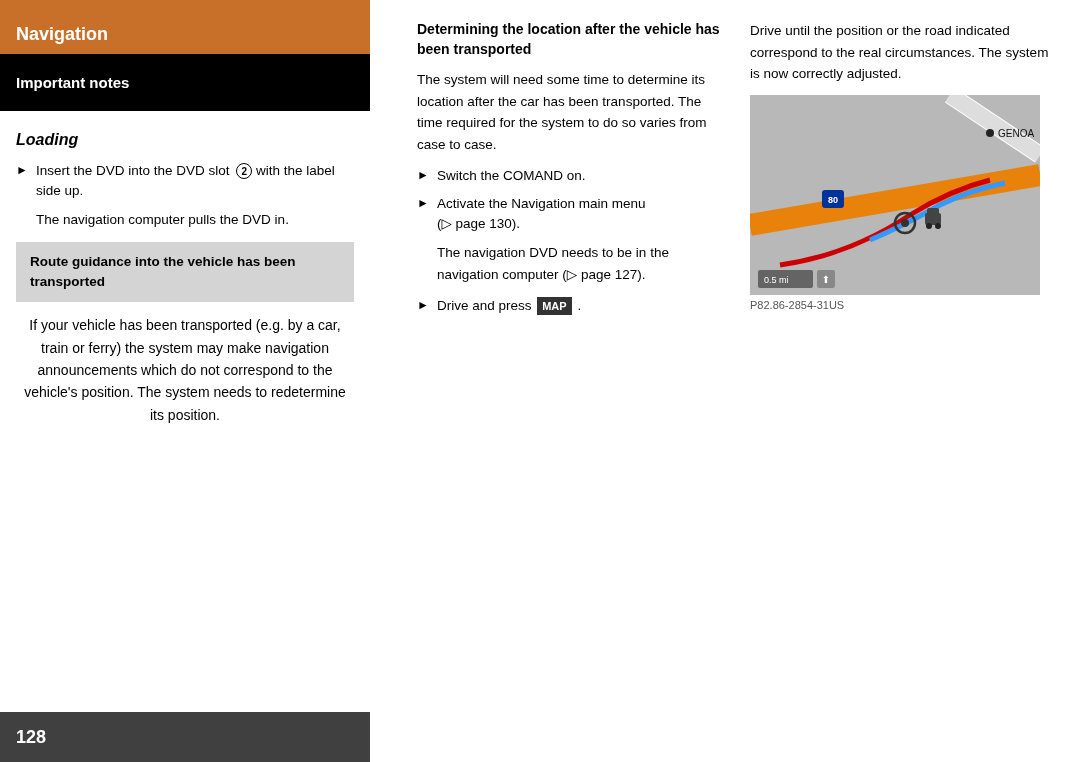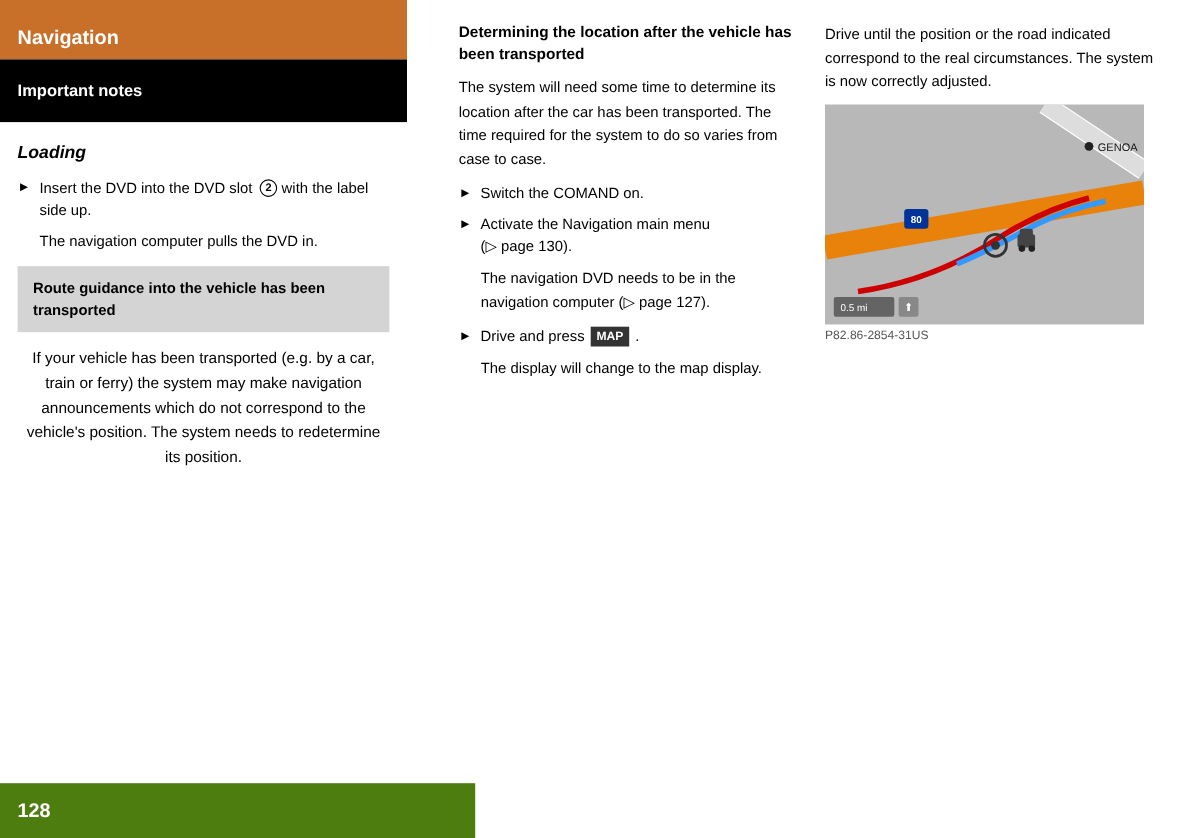--- a/index.html
+++ b/index.html
@@ -192,23 +192,23 @@
     .col-right {
       width: 300px;
       flex-shrink: 0;
     }
 
     
     .page-footer {
       position: absolute;
       bottom: 0;
       left: 0;
-      width: 432px;
+      width: 370px;
       height: 50px;
-      background: #4d7c0f;
+      background: #404040;
       display: flex;
       align-items: center;
       padding: 0 16px;
     }
 
     .page-number {
       color: #fff;
       font-size: 18px;
       font-weight: bold;
     }
@@ -271,21 +271,20 @@
 
       <div class="main-bullet">
         <span class="main-bullet-arrow">►</span>
         <span class="bullet-text">
           <span>Drive and press</span>
           <span class="map-btn">MAP</span>
           <span>.</span>
         </span>
       </div>
 
-      <div class="main-body-text" style="margin-left: 20px;">The display will change to the map display.</div>
     </div>
 
     <div class="col-right">
       <div class="main-body-text">Drive until the position or the road indicated correspond to the real circumstances. The system is now correctly adjusted.</div>
 
       <div class="map-image">
         <svg width="290" height="200" viewBox="0 0 290 200" xmlns="http://www.w3.org/2000/svg">
 
           <rect width="290" height="200" fill="#b8b8b8"></rect>
 

